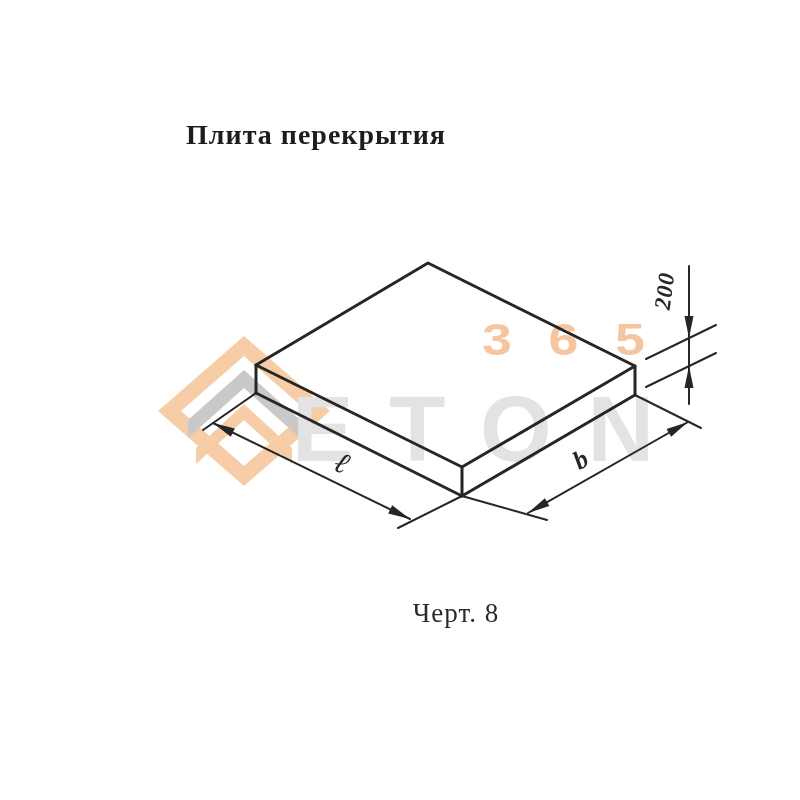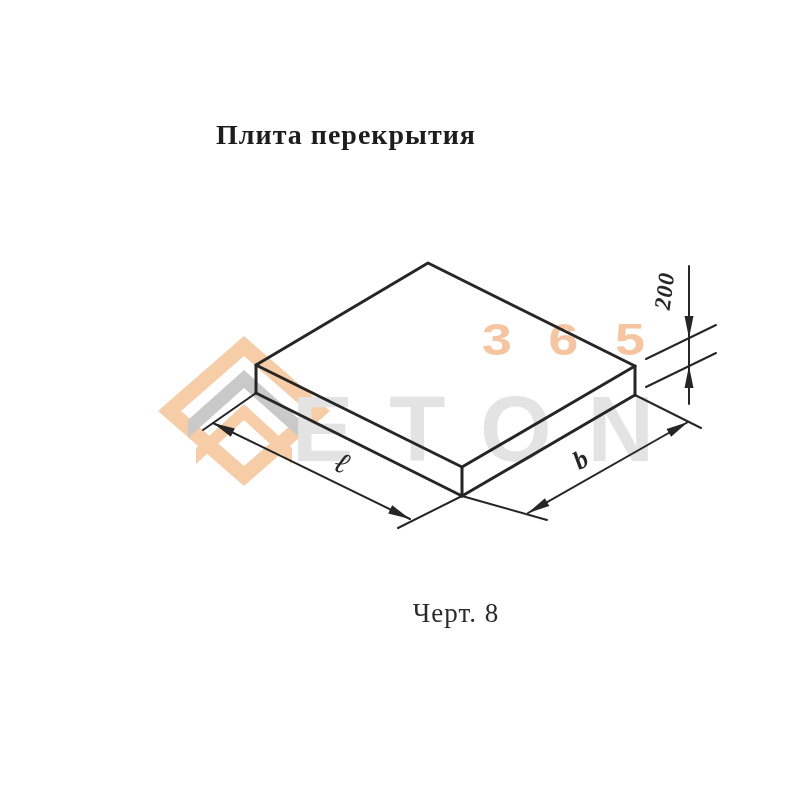--- a/index.html
+++ b/index.html
@@ -2,21 +2,21 @@
 <html><head>
 <meta charset="utf-8">
 <style>
   html,body{margin:0;padding:0;background:#fff;}
   #canvas{
     position:relative;width:800px;height:800px;background:#ffffff;overflow:hidden;
     font-family:"Liberation Serif","DejaVu Serif",serif;
   }
   .title{
     position:absolute;left:0;top:119px;width:632px;text-align:center;
-    font-size:28px;font-weight:bold;color:#1d1d1d;letter-spacing:1px;margin-left:30px;
+    font-size:28px;font-weight:bold;color:#1d1d1d;letter-spacing:1px;
   }
   .caption{
     position:absolute;left:0;top:598px;width:912px;text-align:center;
     font-size:27px;color:#2a2a2a;letter-spacing:1px;
   }
   
   .wm-logo{position:absolute;left:158px;top:336px;z-index:1;}
   .wm-365{
     position:absolute;left:482px;top:318px;z-index:1;
     font-family:"Liberation Sans","DejaVu Sans",sans-serif;

